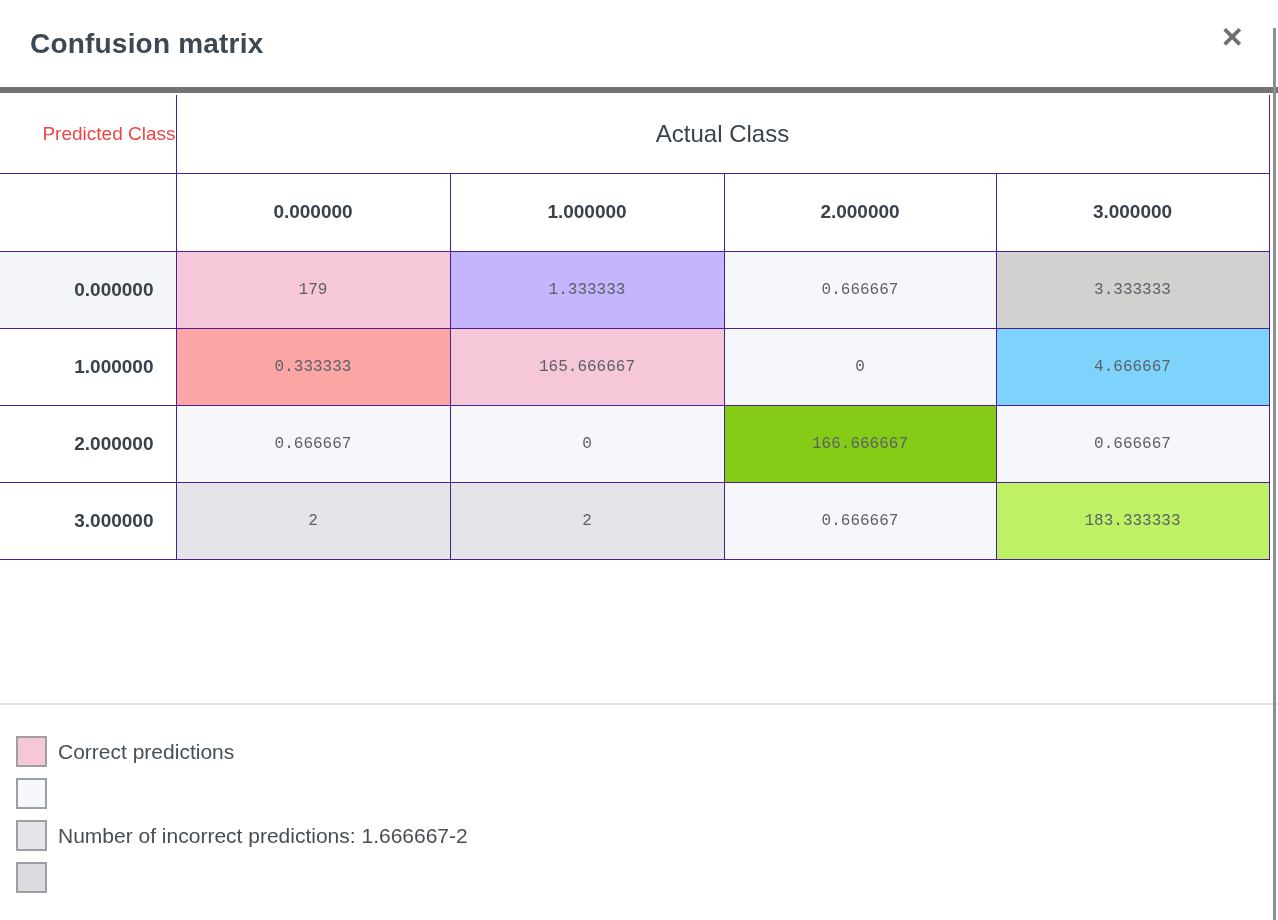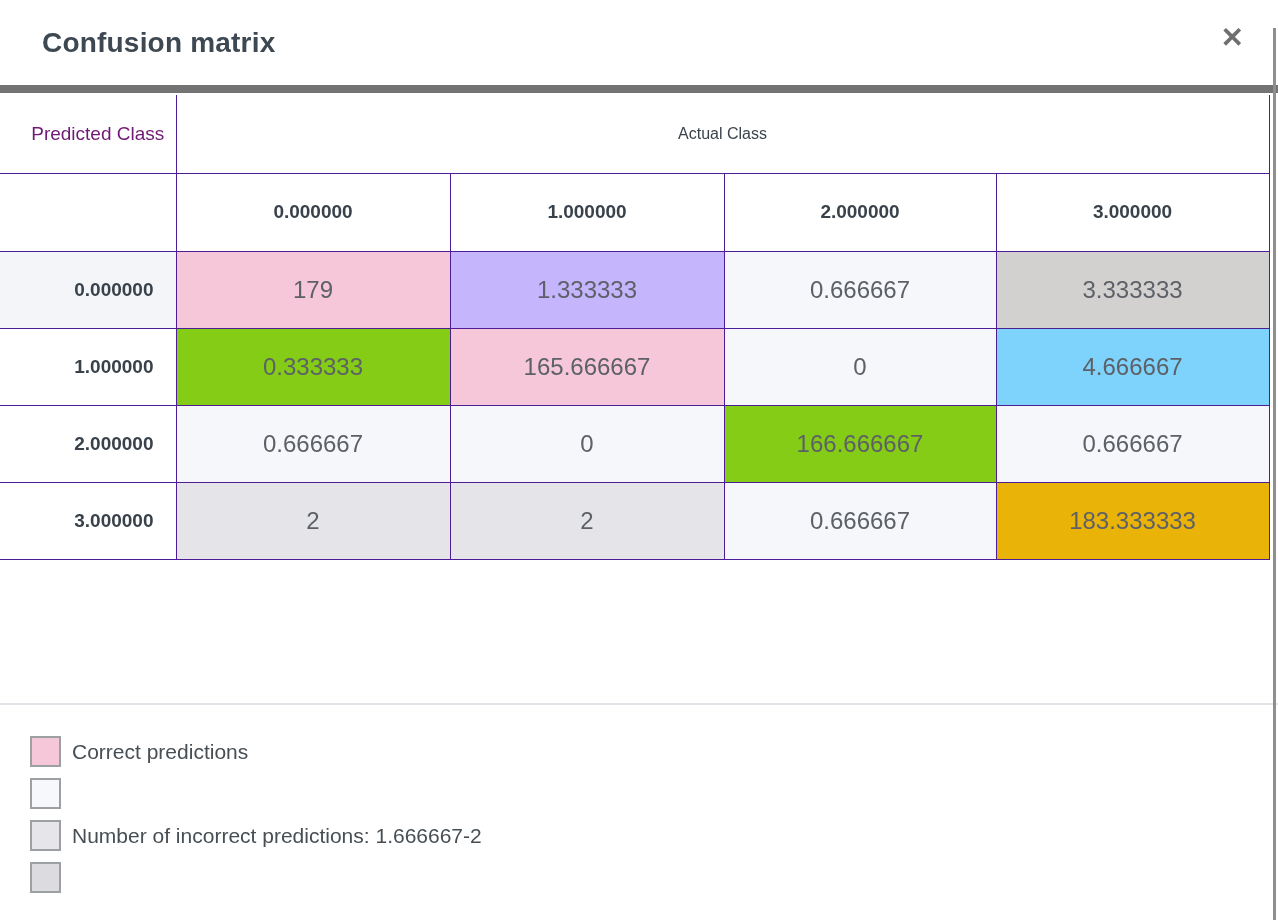--- a/index.html
+++ b/index.html
@@ -12,24 +12,24 @@
     overflow: hidden;
     font-family: "Liberation Sans", sans-serif;
   }
 
   
   .dialog-header {
     position: absolute;
     top: 0; left: 0; right: 0;
     height: 93px;
     background: #ffffff;
-    border-bottom: 8px solid #737373;
+    border-bottom: 6px solid #737373;
     display: flex;
     align-items: center;
-    padding-left: 42px;
+    padding-left: 30px;
   }
   .dialog-title {
     font-size: 28px;
     font-weight: 700;
     color: #3d4852;
     letter-spacing: 0.2px;
   }
   .close-btn {
     position: absolute;
     top: 24px;
@@ -61,64 +61,65 @@
     border: 1px solid #4c1d95;
     background: #ffffff;
     height: 77px;
     vertical-align: middle;
   }
   table.matrix tr th:first-child,
   table.matrix tr td:first-child { border-left: none; }
   table.matrix tr.axis-row th { border-top: none; height: 78px; }
 
   .axis-row .pred-label {
-    text-align: center;
+    text-align: right;
     padding-left: 20px;
     font-weight: 400;
     font-size: 19px;
-    color: #701a75;
+    color: #ef4444;
   }
   .axis-row .actual-label {
     text-align: center;
     font-weight: 400;
-    font-size: 16px;
+    font-size: 24px;
     color: #3a434c;
   }
   tr.colhead-row th {
     height: 78px;
     text-align: center;
     font-weight: 700;
     font-size: 19px;
     color: #39424b;
   }
   th.row-head {
     text-align: right;
     padding-right: 22px;
     font-weight: 700;
     font-size: 19px;
     color: #39424b;
   }
   th.row-head.hl { background: #f4f5f9; }
   td.cell {
     text-align: center;
-    font-size: 24px;
+    font-size: 16px;
     font-weight: 400;
     color: #5d6167;
+    font-family: Liberation Mono, monospace;
   }
 
   
   .legend-separator {
     position: absolute;
     top: 703px; left: 0; right: 0;
     border-top: 2px solid #e0e3e7;
   }
   .legend {
     position: absolute;
     top: 736px;
-    left: 30px;
+    left: 16px;
   }
   .legend-item {
     display: flex;
     align-items: center;
     margin-bottom: 11px;
     height: 31px;
   }
   .legend-swatch {
     width: 31px;
     height: 31px;
@@ -173,38 +174,38 @@
     </tr>
     <tr>
       <th class="row-head hl">0.000000</th>
       <td class="cell" style="background-color: rgb(245, 199, 217);">179</td>
       <td class="cell" style="background-color: #c4b5fd;">1.333333</td>
       <td class="cell" style="background-color: rgb(246, 247, 250);">0.666667</td>
       <td class="cell" style="background-color: rgb(211, 209, 208);">3.333333</td>
     </tr>
     <tr>
       <th class="row-head">1.000000</th>
-      <td class="cell" style="background-color: #84cc16;">0.333333</td>
+      <td class="cell" style="background-color: #fca5a5;">0.333333</td>
       <td class="cell" style="background-color: rgb(245, 199, 217); margin-left: 39px;">165.666667</td>
       <td class="cell" style="background-color: rgb(246, 247, 250);">0</td>
       <td class="cell" style="background-color: #7dd3fc;">4.666667</td>
     </tr>
     <tr>
       <th class="row-head">2.000000</th>
       <td class="cell" style="background-color: rgb(246, 247, 250);">0.666667</td>
       <td class="cell" style="background-color: rgb(246, 247, 250);">0</td>
       <td class="cell" style="background-color: #84cc16;">166.666667</td>
       <td class="cell" style="background-color: rgb(246, 247, 250);">0.666667</td>
     </tr>
     <tr>
       <th class="row-head">3.000000</th>
       <td class="cell" style="background-color: rgb(229, 229, 233);">2</td>
       <td class="cell" style="background-color: rgb(229, 229, 233);">2</td>
       <td class="cell" style="background-color: rgb(246, 247, 250);">0.666667</td>
-      <td class="cell" style="background-color: #eab308;">183.333333</td>
+      <td class="cell" style="background-color: #bef264;">183.333333</td>
     </tr>
   </tbody>
     </table>
 
   <div class="legend-separator"></div>
 
   <div class="legend">
     <div class="legend-item">
       <span class="legend-swatch" style="background-color: rgb(245, 199, 217);"></span>
       <span class="legend-label">Correct predictions</span>

